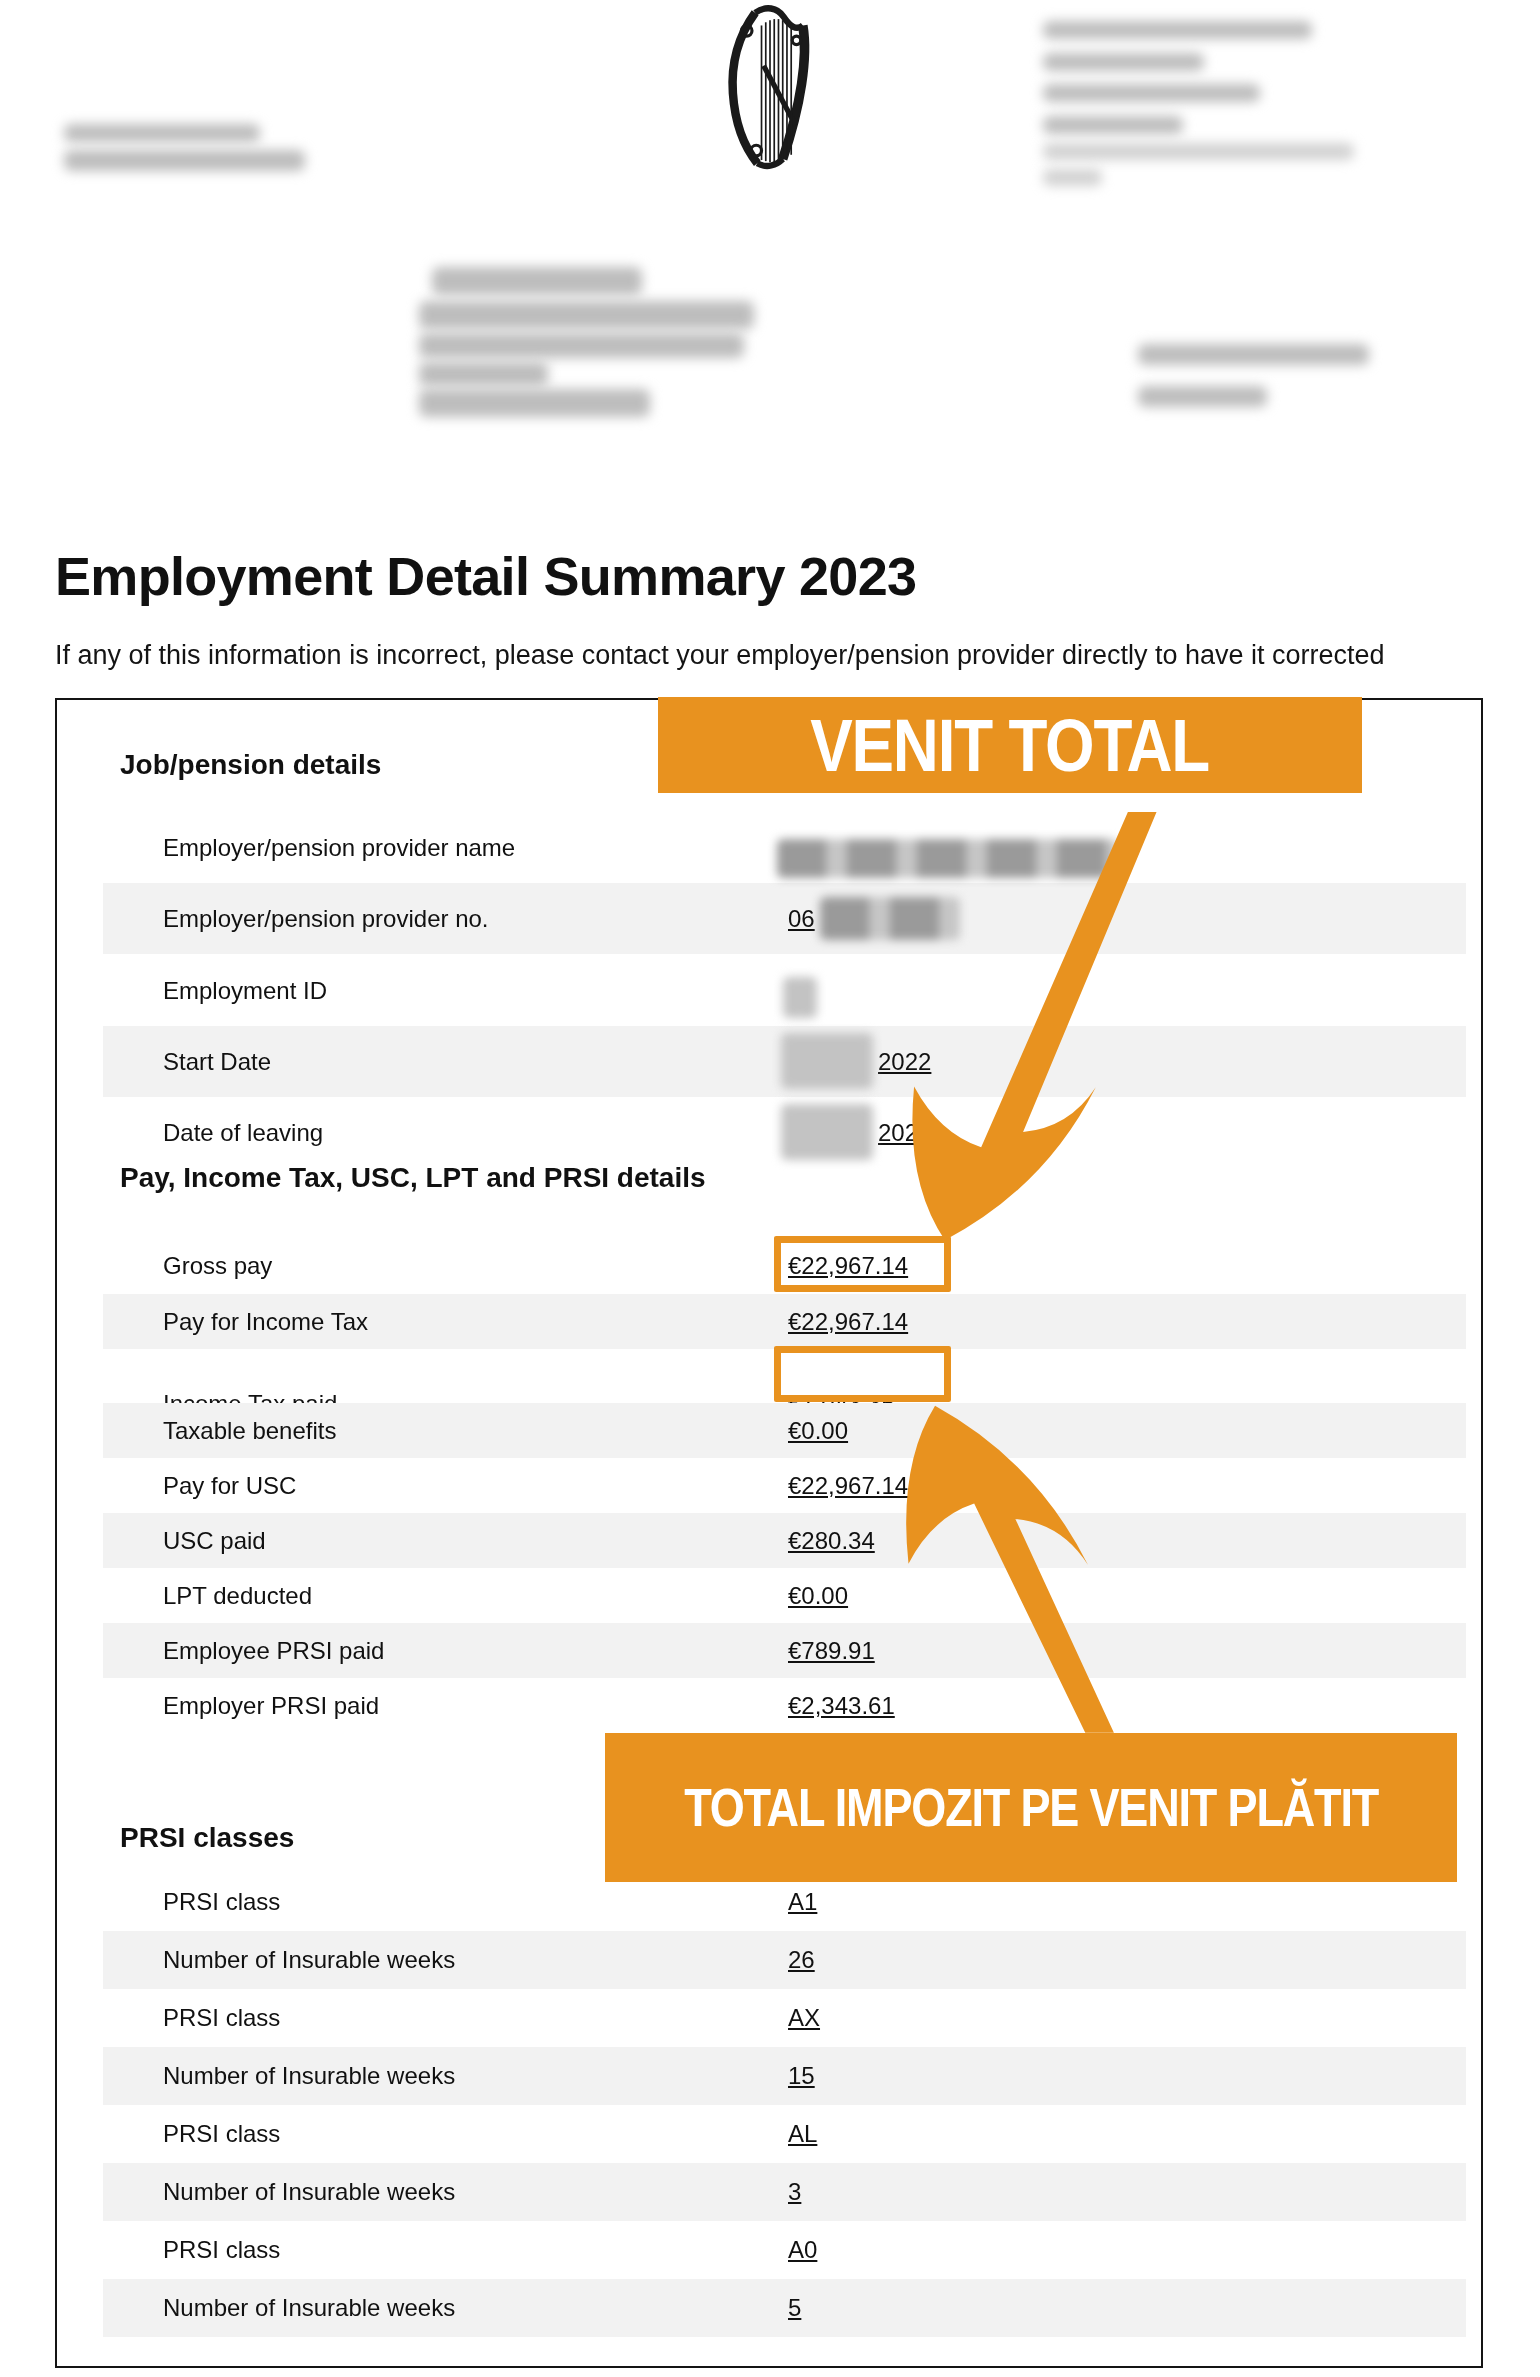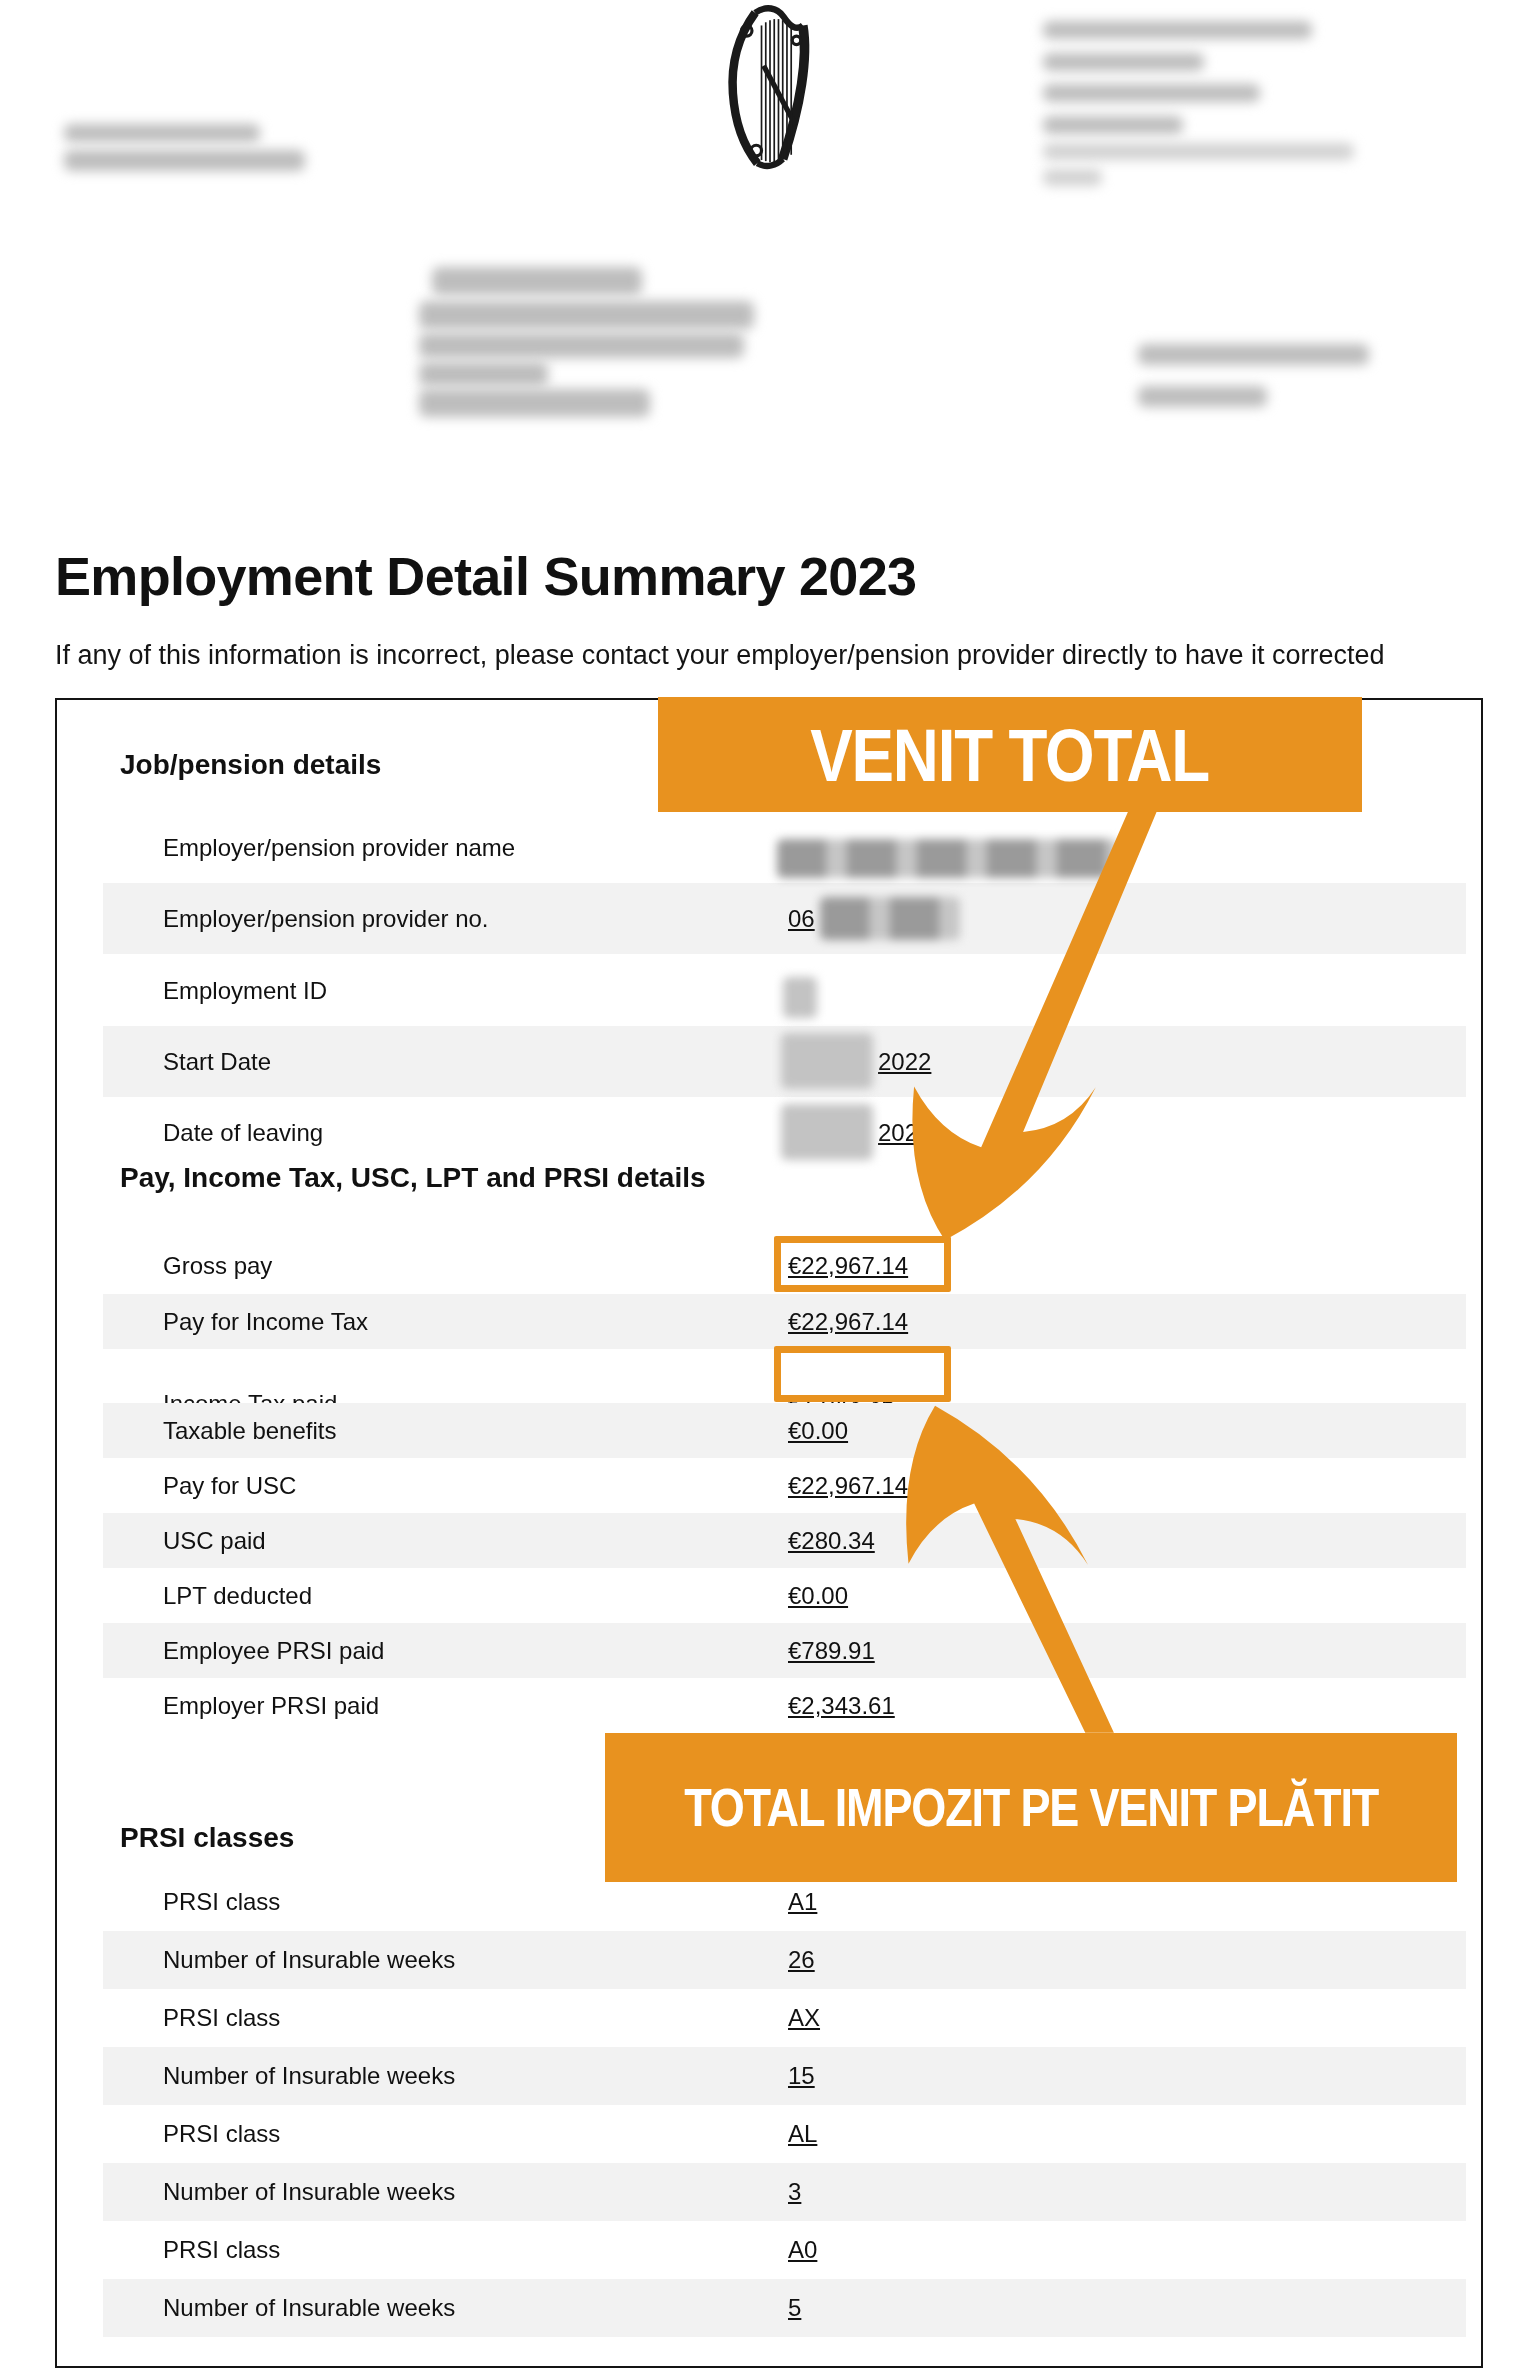--- a/index.html
+++ b/index.html
@@ -41,21 +41,21 @@
     position:absolute;border:7.7px solid #E8921F;border-radius:2.1px;box-sizing:border-box;
     background:transparent;z-index:3;
   }
   
   .banner{
     position:absolute;background:#E8921F;display:flex;align-items:center;justify-content:center;z-index:4;
   }
   .banner span{
     color:#ffffff;font-weight:bold;letter-spacing:-1.4px;transform:scaleX(.85);transform-origin:center;white-space:nowrap;
   }
-  #banner1{left:658px;top:697px;width:704px;height:115px;}
+  #banner1{left:658px;top:697px;width:704px;height:96px;}
   #banner1 span{font-size:75px;}
   #banner2{left:605px;top:1733px;width:852px;height:149px;}
   #banner2 span{font-size:53px;}
   #arrows{position:absolute;left:0;top:0;z-index:4;pointer-events:none;}
 </style>
 </head>
 <body>
 
 <svg class="harp" viewBox="0 0 100 158">
   <g fill="none" stroke="#1a1a1a">

